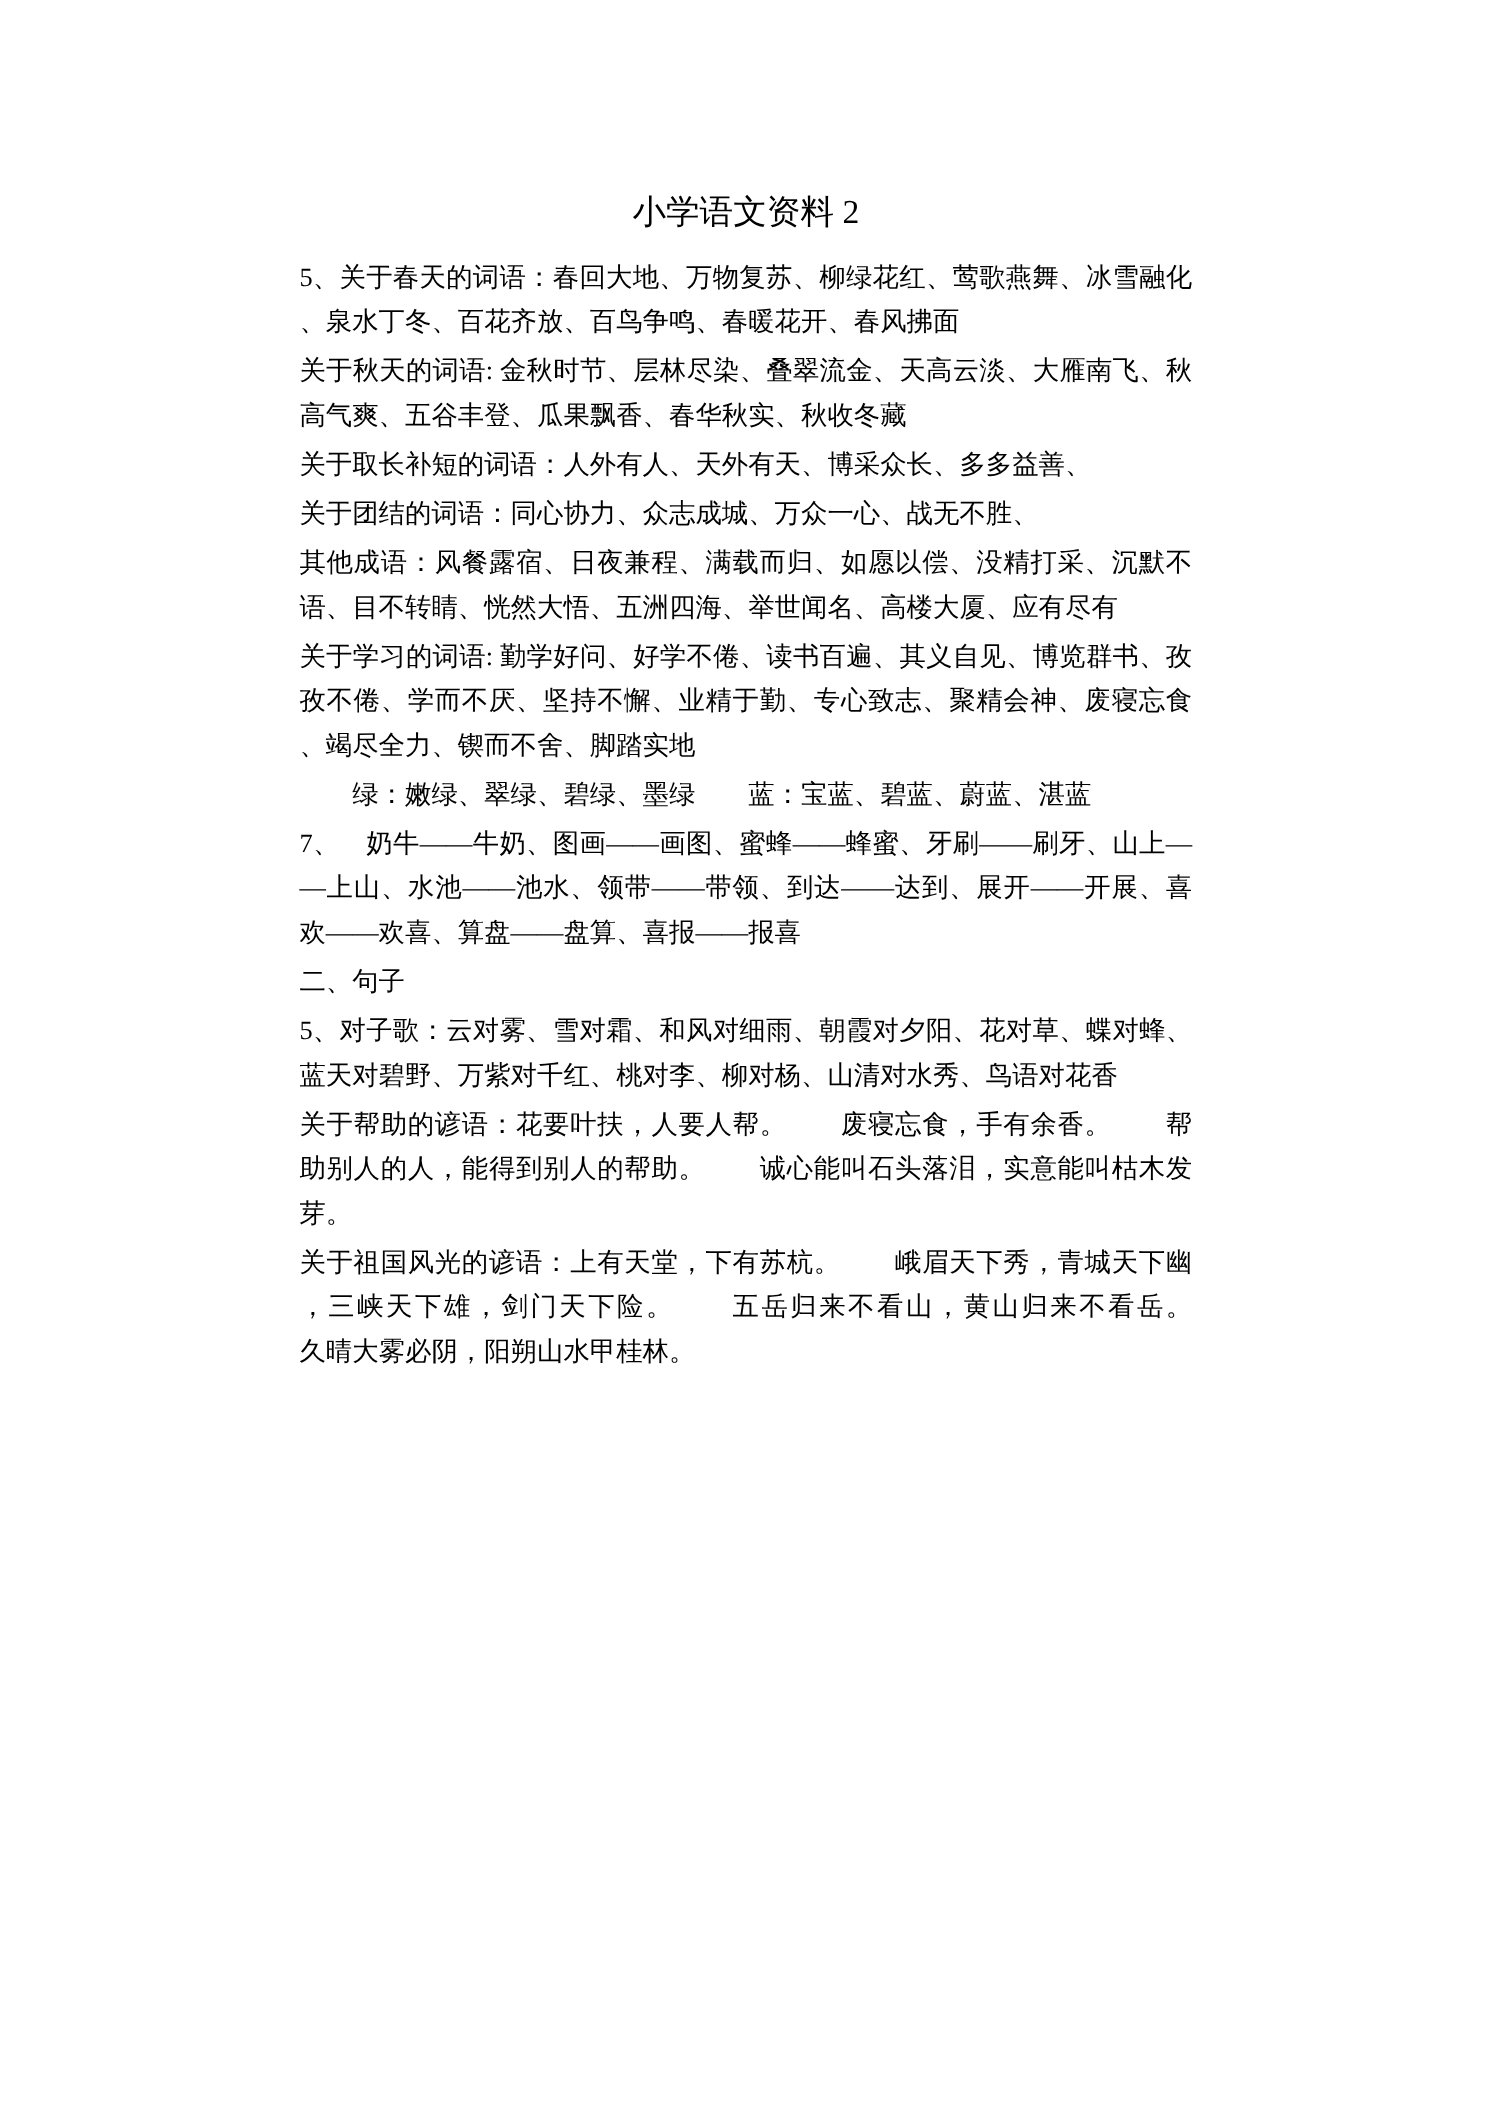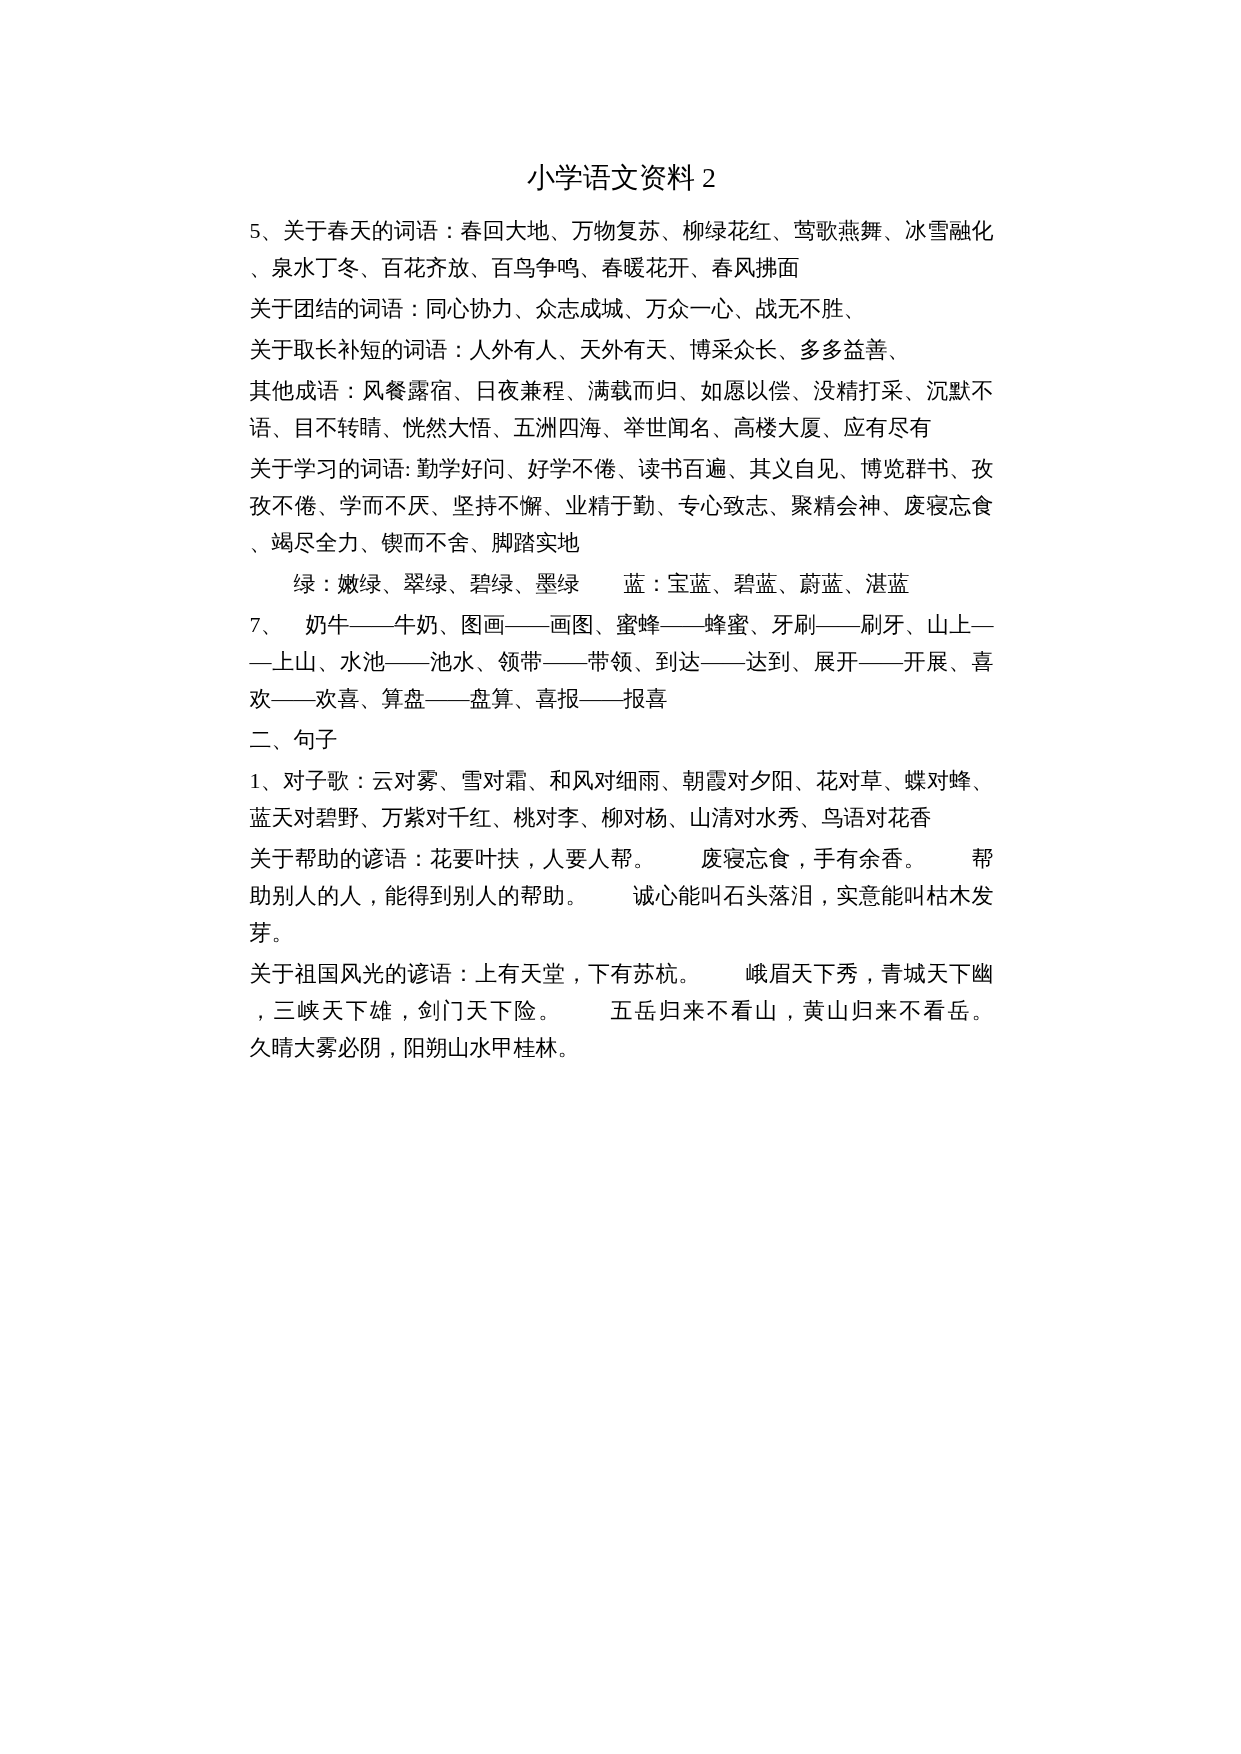--- a/index.html
+++ b/index.html
@@ -38,23 +38,24 @@
     line-break: anywhere;
   }
 </style>
 </head>
 <body>
 
 <div class="page">
   <h1 class="doc-title">小学语文资料 2</h1>
 
   <p class="para">5、关于春天的词语：春回大地、万物复苏、柳绿花红、莺歌燕舞、冰雪融化、泉水丁冬、百花齐放、百鸟争鸣、春暖花开、春风拂面</p>
+  <p class="para">关于秋天的词语: 金秋时节、层林尽染、叠翠流金、天高云淡、大雁南飞、秋高气爽、五谷丰登、瓜果飘香、春华秋实、秋收冬藏</p>
+  <p class="para">关于取长补短的词语：人外有人、天外有天、博采众长、多多益善、</p>
   <p class="para">关于团结的词语：同心协力、众志成城、万众一心、战无不胜、</p>
-  <p class="para">关于取长补短的词语：人外有人、天外有天、博采众长、多多益善、</p>
   <p class="para">其他成语：风餐露宿、日夜兼程、满载而归、如愿以偿、没精打采、沉默不语、目不转睛、恍然大悟、五洲四海、举世闻名、高楼大厦、应有尽有</p>
   <p class="para">关于学习的词语: 勤学好问、好学不倦、读书百遍、其义自见、博览群书、孜孜不倦、学而不厌、坚持不懈、业精于勤、专心致志、聚精会神、废寝忘食、竭尽全力、锲而不舍、脚踏实地</p>
   <p class="para">　　绿：嫩绿、翠绿、碧绿、墨绿　　蓝：宝蓝、碧蓝、蔚蓝、湛蓝</p>
   <p class="para">7、　奶牛——牛奶、图画——画图、蜜蜂——蜂蜜、牙刷——刷牙、山上——上山、水池——池水、领带——带领、到达——达到、展开——开展、喜欢——欢喜、算盘——盘算、喜报——报喜</p>
   <p class="para">二、句子</p>
-  <p class="para">1、对子歌：云对雾、雪对霜、和风对细雨、朝霞对夕阳、花对草、蝶对蜂、蓝天对碧野、万紫对千红、桃对李、柳对杨、山清对水秀、鸟语对花香</p>
+  <p class="para">5、对子歌：云对雾、雪对霜、和风对细雨、朝霞对夕阳、花对草、蝶对蜂、蓝天对碧野、万紫对千红、桃对李、柳对杨、山清对水秀、鸟语对花香</p>
   <p class="para">关于帮助的谚语：花要叶扶，人要人帮。　　废寝忘食，手有余香。　　帮助别人的人，能得到别人的帮助。　　诚心能叫石头落泪，实意能叫枯木发芽。</p>
   <p class="para">关于祖国风光的谚语：上有天堂，下有苏杭。　　峨眉天下秀，青城天下幽，三峡天下雄，剑门天下险。　　五岳归来不看山，黄山归来不看岳。　　久晴大雾必阴，阳朔山水甲桂林。</p>
 </div>
 
 </body></html>

